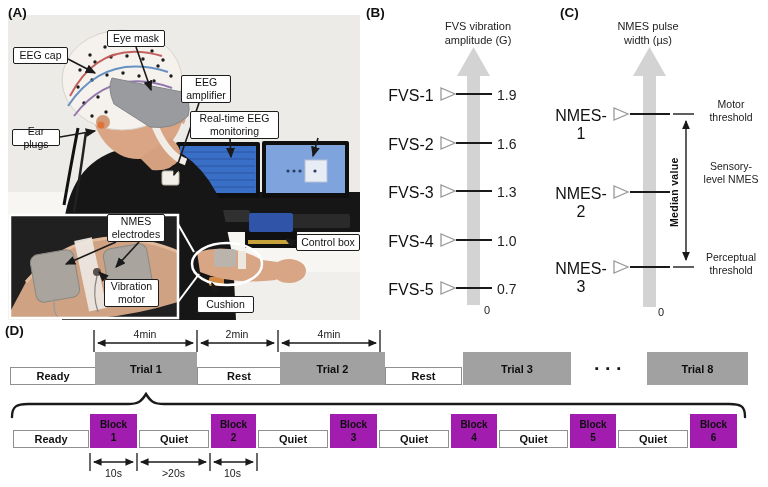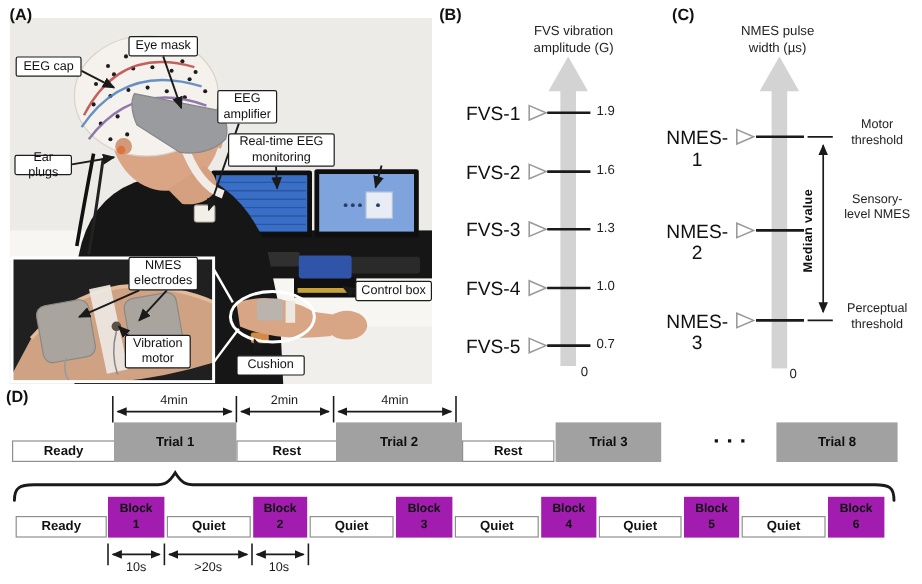--- a/index.html
+++ b/index.html
@@ -12,21 +12,21 @@
   .plabel { font-size: 13.5px; font-weight: bold; color: #111; }
 
   .callout {
     background: #fff; border: 1.5px solid #1c1c1c; border-radius: 2px;
     font-size: 10.5px; line-height: 1.2; text-align: center; color: #111;
     display: flex; align-items: center; justify-content: center;
     white-space: pre-line; z-index: 6; padding: 0 2px;
   }
   .scale-title { font-size: 11px; line-height: 1.3; text-align: center; color: #222; white-space: pre-line; }
   .lvl-name { font-size: 16px; font-weight: normal; text-align: center; color: #111; }
-  .lvl-val  { font-size: 11px; color: #222; }
+  .lvl-val  { font-size: 14px; color: #222; }
   .zero     { font-size: 11px; color: #222; text-align: center; }
   .ann      { font-size: 10.5px; line-height: 1.25; text-align: center; color: #222; white-space: pre-line; }
   .median   { font-size: 10.5px; font-weight: bold; color: #111; writing-mode: vertical-rl; transform: rotate(180deg); text-align: center; letter-spacing: .3px; }
 
   .dur { font-size: 10.5px; color: #1a1a1a; text-align: center; }
   .wbox {
     background: #fff; border: 1px solid #8f8f8f; font-size: 11px; font-weight: bold;
     display: flex; align-items: center; justify-content: center; z-index: 4; color: #111;
   }
   .tbox {
@@ -301,21 +301,21 @@
 
   <div class="abs dur" style="left:115px; top:328px; width:60px;">4min</div>
   <div class="abs dur" style="left:207px; top:328px; width:60px;">2min</div>
   <div class="abs dur" style="left:299px; top:328px; width:60px;">4min</div>
 
   <div class="abs wbox" style="left:10px;  top:367px; width:86px;  height:18px;">Ready</div>
   <div class="abs tbox" style="left:95px;  top:352px; width:102px; height:33px;">Trial 1</div>
   <div class="abs wbox" style="left:197px; top:367px; width:84px;  height:18px;">Rest</div>
   <div class="abs tbox" style="left:280px; top:352px; width:105px; height:33px;">Trial 2</div>
   <div class="abs wbox" style="left:385px; top:367px; width:77px;  height:18px;">Rest</div>
-  <div class="abs tbox" style="left:463px; top:352px; width:88px; height:33px;">Trial 3</div>
+  <div class="abs tbox" style="left:463px; top:352px; width:108px; height:33px;">Trial 3</div>
   <div class="abs dots" style="left:586px; top:362px; width:46px;">▪ ▪ ▪</div>
   <div class="abs tbox" style="left:647px; top:352px; width:101px; height:33px;">Trial 8</div>
 
   <div class="abs wbox" style="left:13px;  top:430px; width:76px; height:18px;">Ready</div>
   <div class="abs bbox" style="left:90px;  top:414px; width:47px; height:34px;">Block
 1</div>
   <div class="abs wbox" style="left:139px; top:430px; width:70px; height:18px;">Quiet</div>
   <div class="abs bbox" style="left:211px; top:414px; width:45px; height:34px;">Block
 2</div>
   <div class="abs wbox" style="left:258px; top:430px; width:70px; height:18px;">Quiet</div>

